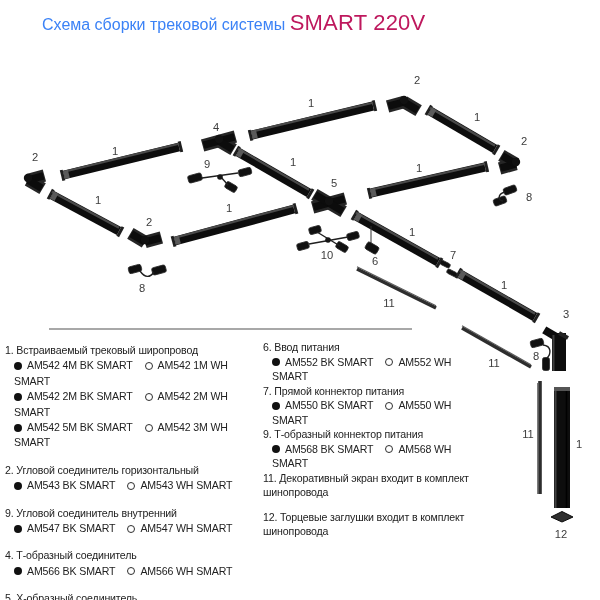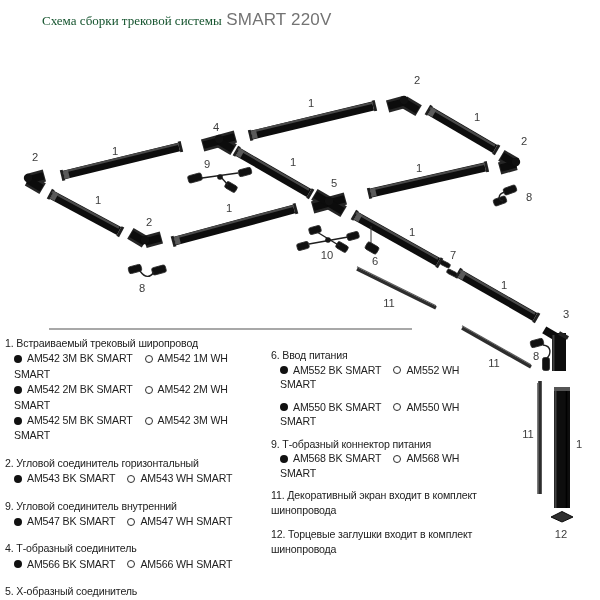--- a/index.html
+++ b/index.html
@@ -1,26 +1,26 @@
 <!DOCTYPE html>
 <html><head>
 <meta charset="utf-8">
 <style>
   html,body{margin:0;padding:0;}
   body{width:600px;height:600px;background:#ffffff;overflow:hidden;position:relative;
        font-family:"Liberation Sans", sans-serif;color:#1f1f1f;}
   .title{position:absolute;left:42px;top:10px;white-space:nowrap;}
-  .title .t1{font-size:13px;color:#14532d;font-family:Liberation Serif, serif;}
-  .title .t2{font-size:17px;color:#737373;letter-spacing:0.2px;}
+  .title .t1{font-size:16px;color:#3b82f6;}
+  .title .t2{font-size:22px;color:#be185d;letter-spacing:0.2px;}
   #diagram{position:absolute;left:0;top:0;}
   .legend-col{position:absolute;font-size:10.6px;letter-spacing:-0.15px;line-height:15.4px;color:#222;}
   #legend-left{left:5px;top:336px;width:253px;}
   #legend-right{left:263px;top:340px;width:222px;line-height:14.5px;}
-  .lg-group{margin:0 0 12px 0;}
-  #legend-right .lg-group{margin:8px;}
+  .lg-group{margin:7px 0 12px 0;}
+  #legend-right .lg-group{margin:0;}
   #legend-right .lg-group.gap-top{margin-top:10px;}
   .lg-name{}
   .lg-variants{padding-left:9px;}
   .dot{display:inline-block;border-radius:50%;vertical-align:-0.5px;}
   .dot.bk{width:8px;height:8px;background:#111;margin-right:5px;}
   .dot.wh{width:6px;height:6px;border:1.4px solid #2e2e2e;background:#fff;margin-left:12px;margin-right:5px;}
   svg text{font-family:"Liberation Sans", sans-serif;}
 </style>
 </head>
 <body>
@@ -181,21 +181,21 @@
     <text x="494" y="367" text-anchor="middle" font-size="11.2px" fill="#3d3d3d">11</text>
     <text x="528" y="438" text-anchor="middle" font-size="11.2px" fill="#3d3d3d">11</text>
     <text x="579" y="448" text-anchor="middle" font-size="11.2px" fill="#3d3d3d">1</text>
     <text x="561" y="538" text-anchor="middle" font-size="11.2px" fill="#3d3d3d">12</text>
   </svg>
 
 <div id="legend-left" class="legend-col">
     <div class="lg-group">
       <div class="lg-name">1. Встраиваемый трековый широпровод</div>
       <div class="lg-variants">
-        <div><span class="dot bk"></span><span>AM542 3M BK SMART</span><span class="dot wh"></span><span>AM542 1M WH SMART</span></div>
+        <div><span class="dot bk"></span><span>AM542 4M BK SMART</span><span class="dot wh"></span><span>AM542 1M WH SMART</span></div>
         <div><span class="dot bk"></span><span>AM542 2M BK SMART</span><span class="dot wh"></span><span>AM542 2M WH SMART</span></div>
         <div><span class="dot bk"></span><span>AM542 5M BK SMART</span><span class="dot wh"></span><span>AM542 3M WH SMART</span></div>
       </div>
     </div>
     <div class="lg-group">
       <div class="lg-name">2. Угловой соединитель горизонтальный</div>
       <div class="lg-variants">
         <div><span class="dot bk"></span><span>AM543 BK SMART</span><span class="dot wh"></span><span>AM543 WH SMART</span></div>
       </div>
     </div>
@@ -219,20 +219,21 @@
     </div>
   </div>
 <div id="legend-right" class="legend-col">
     <div class="lg-group">
       <div class="lg-name">6. Ввод питания</div>
       <div class="lg-variants">
         <div><span class="dot bk"></span><span>AM552 BK SMART</span><span class="dot wh"></span><span>AM552 WH SMART</span></div>
       </div>
     </div>
     <div class="lg-group">
+      <div class="lg-name">7. Прямой коннектор питания</div>
       <div class="lg-variants">
         <div><span class="dot bk"></span><span>AM550 BK SMART</span><span class="dot wh"></span><span>AM550 WH SMART</span></div>
       </div>
     </div>
     <div class="lg-group">
       <div class="lg-name">9. Т-образный коннектор питания</div>
       <div class="lg-variants">
         <div><span class="dot bk"></span><span>AM568 BK SMART</span><span class="dot wh"></span><span>AM568 WH SMART</span></div>
       </div>
     </div>

